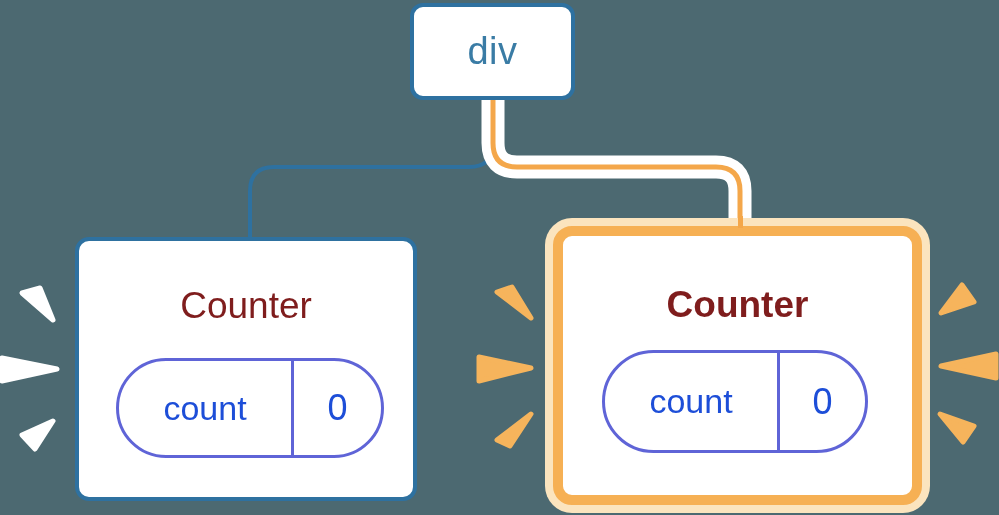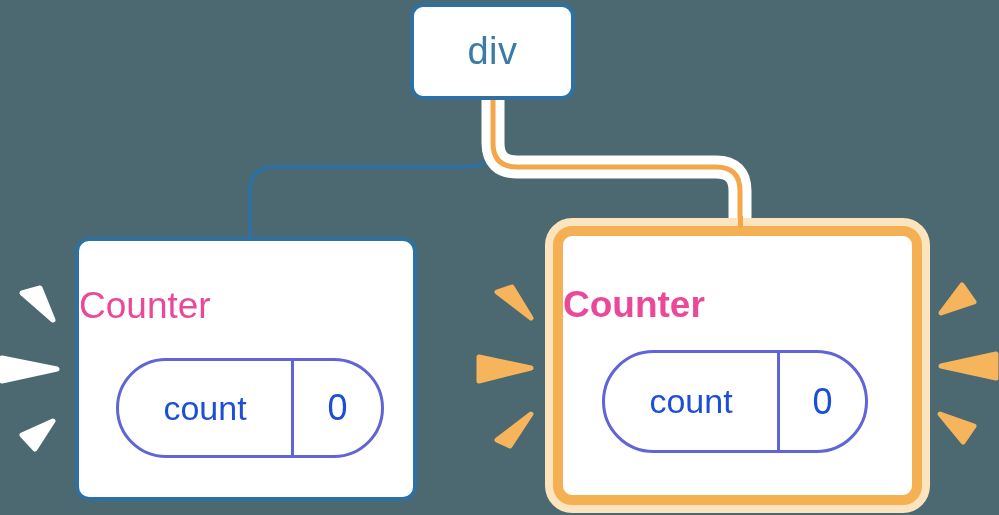--- a/index.html
+++ b/index.html
@@ -38,21 +38,22 @@
     width: 342px; height: 264px;
     background: #ffffff;
     border: 4px solid #2E71A0;
     border-radius: 14px;
     box-sizing: border-box;
     z-index: 3;
   }
   .card-title {
     position: absolute;
     left: 0; right: 0;
-    color: #ec4899;
+    text-align: center;
+    color: #7f1d1d;
     font-size: 37px;
   }
   .card-left .card-title { top: 44px; font-weight: 500; }
 
   
   .card-right {
     position: absolute;
     left: 545px; top: 218px;
     width: 385px; height: 295px;
     background: #FBE4BE;

